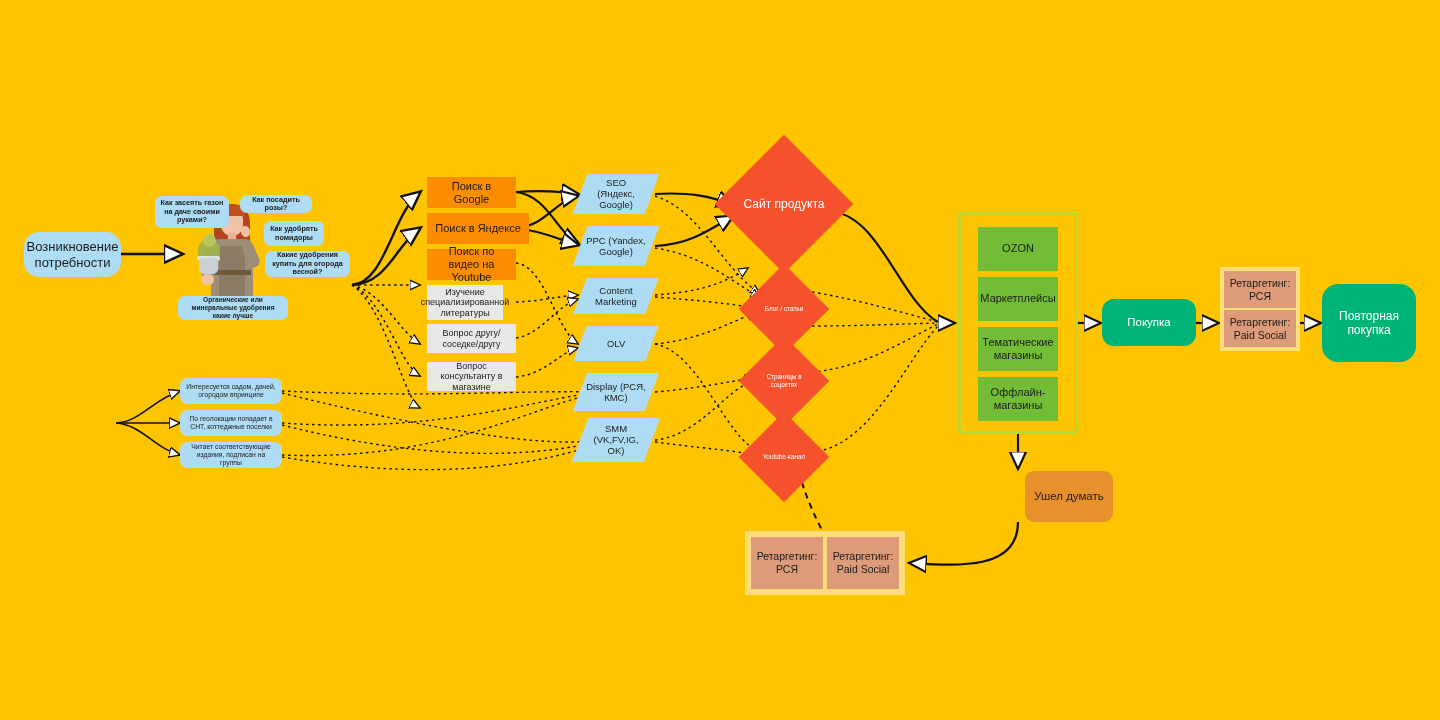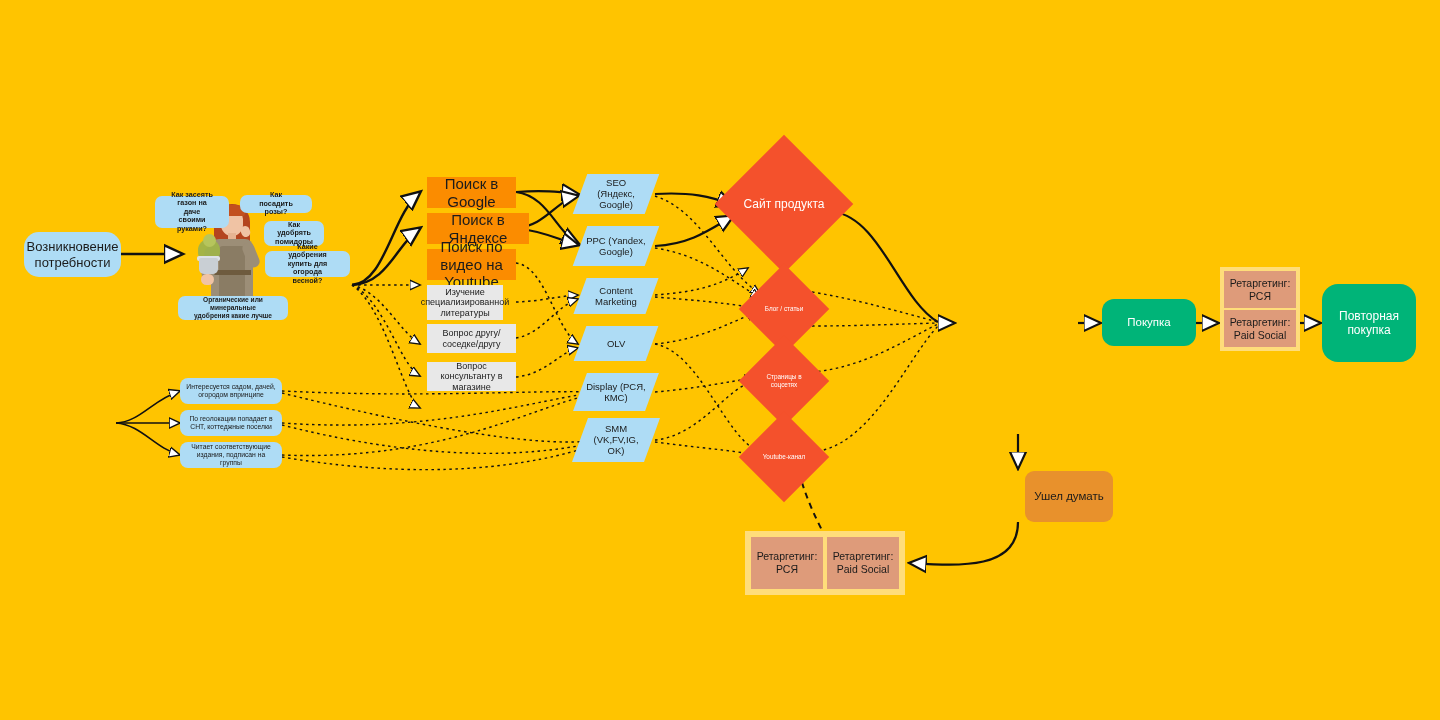--- a/index.html
+++ b/index.html
@@ -16,30 +16,30 @@
           text-align: center; line-height: 1.18; }
 
   
   .stage {
     background: #AEDCF5; color: #1b1b1b; border-radius: 15px;
     font-size: 13px; padding: 6px 8px;
   }
   
   .bubble {
     background: #AEDCF5; color: #1b1b1b; border-radius: 7px;
-    font-size: 7.2px; font-weight: bold; padding: 4px 15px;
+    font-size: 7.2px; font-weight: bold; padding: 4px 5px;
   }
   .bubble.sm { font-size: 6.6px; }
   
   .note {
     background: #AEDCF5; color: #1b1b1b; border-radius: 8px;
     font-size: 6.8px; padding: 4px 6px;
   }
   
-  .orangebox { background: #FB8C00; color: #1b1b1b; font-size: 15px; padding: 4px 6px; }
+  .orangebox { background: #FB8C00; color: #1b1b1b; font-size: 11px; padding: 4px 6px; }
   
   .greybox { background: #E8E8E8; color: #1b1b1b; font-size: 9px; padding: 4px 6px; }
   
   .para {
     background: #AEDCF5; color: #1b1b1b; font-size: 9.5px;
     transform: skewX(-20deg); padding: 3px 6px;
   }
   .para > span { display: block; transform: skewX(20deg); }
 
   
@@ -287,20 +287,34 @@
   </div>
   <div class="node diamond small" style="left:752px; top:349px; width:64px; height:64px;">
     <div class="dshape"></div>
     <div class="dlabel">Страницы в соцсетях</div>
   </div>
   <div class="node diamond small" style="left:752px; top:425px; width:64px; height:64px;">
     <div class="dshape"></div>
     <div class="dlabel">Youtube-канал</div>
   </div>
 
+  <div class="node greengroup" style="left:958px; top:212px; width:120px; height:222px; display:block;">
+    <div class="greenitem" style="left:17px; top:12px; width:80px; height:44px;">
+      <span>OZON</span>
+    </div>
+    <div class="greenitem" style="left:17px; top:62px; width:80px; height:44px;">
+      <span>Маркетплейсы</span>
+    </div>
+    <div class="greenitem" style="left:17px; top:112px; width:80px; height:44px;">
+      <span>Тематические магазины</span>
+    </div>
+    <div class="greenitem" style="left:17px; top:162px; width:80px; height:44px;">
+      <span>Оффлайн-магазины</span>
+    </div>
+  </div>
 
   <div class="node teal" style="left:1102px; top:299px; width:94px; height:47px;">
     <span>Покупка</span>
   </div>
 
   <div class="node salmongroup" style="left:1220px; top:267px; width:80px; height:84px; display:block;">
     <div class="salmon" style="left:4px; top:4px; width:72px; height:37px;">
       <span>Ретаргетинг: РСЯ</span>
     </div>
     <div class="salmon" style="left:4px; top:43px; width:72px; height:37px;">

